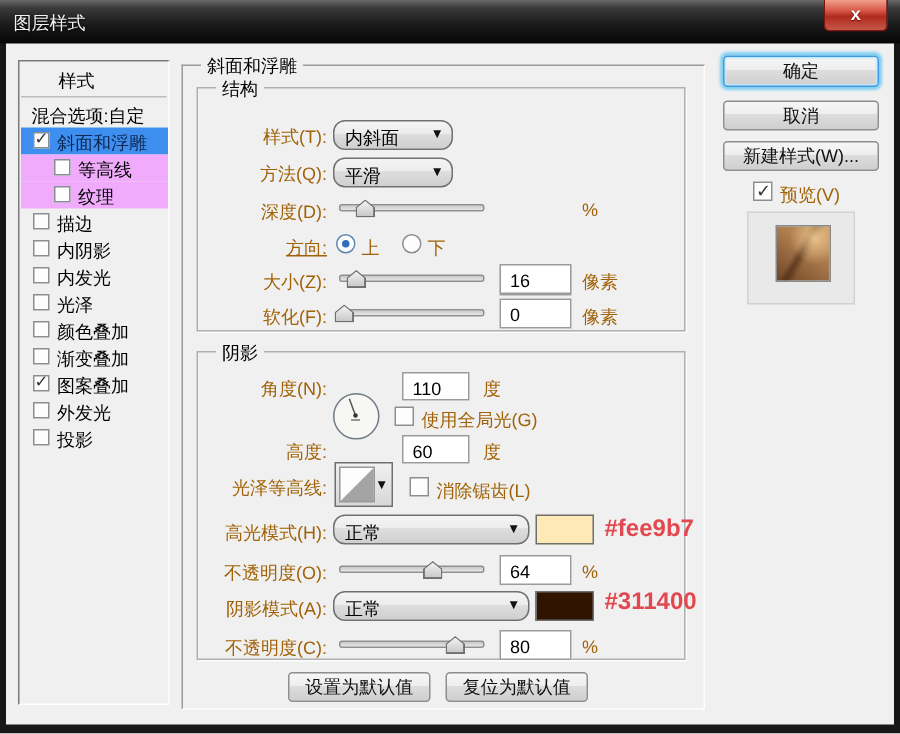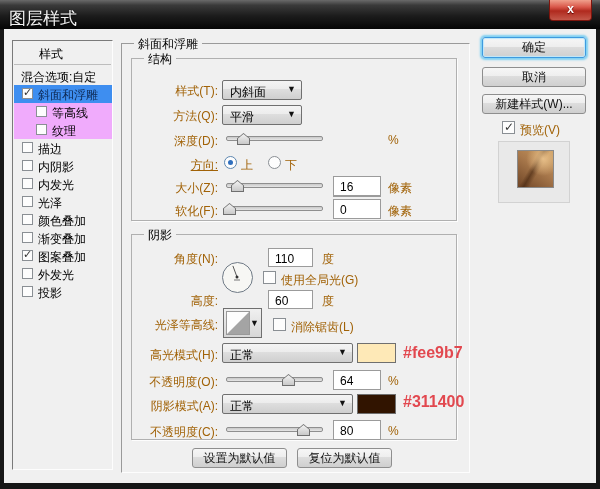--- a/index.html
+++ b/index.html
@@ -2,21 +2,21 @@
 <html><head>
 <meta charset="utf-8">
 <style>
   * { margin:0; padding:0; box-sizing:border-box; }
   body { width:600px; height:489px; font-family:"Liberation Sans","DejaVu Sans",sans-serif; }
   #dialog { position:relative; width:600px; height:489px; background:#161616; overflow:hidden; }
 
   
   .titlebar { position:absolute; left:0; top:0; width:600px; height:29px;
     background:linear-gradient(#6a6a6a 0%, #3a3a3a 18%, #1c1c1c 55%, #050505 100%); }
-  .titlebar .title { position:absolute; left:9px; top:7px; color:#f2f2f2; font-size:17px;
+  .titlebar .title { position:absolute; left:9px; top:7px; color:#f2f2f2; font-size:12px;
     text-shadow:0 1px 2px #000;text-align:right; }
   .close-btn { position:absolute; left:549px; top:0; width:43px; height:21px;
     background:linear-gradient(#f0a08c 0%, #d9574a 35%, #b02a1e 55%, #c4584a 100%);
     border:1px solid #7e150d; border-top:none; border-radius:0 0 4px 4px;
     color:#fff; font-size:12px; font-weight:bold; text-align:center; line-height:19px;
     text-shadow:0 1px 1px #5a0000; }
 
   
   .content { position:absolute; left:4px; top:29px; width:592px; height:454px; background:#f0f0f0; }
 
@@ -41,21 +41,21 @@
   .cb.checked::after { content:"✓"; position:absolute; left:0px; top:-3px; font-size:11px;
     font-weight:bold; color:#333; }
 
   
   .panel { position:absolute; left:121px; top:43px; width:349px; height:430px; background:#f0f0f0;
     border:1px solid; border-color:#9a9a9a #fdfdfd #fdfdfd #9a9a9a; }
   .legend { position:absolute; background:#f0f0f0; font-size:12px; padding:0 4px; z-index:5; }
   .fieldset { position:absolute; border:1px solid #b0b0b0; box-shadow:1px 1px 0 #fdfdfd; }
 
   
-  .dropdown { position:absolute; height:20px; border:1px solid #707070; border-radius:2px;
+  .dropdown { position:absolute; height:20px; border:1px solid #707070; border-radius:8px;
     background:linear-gradient(#f4f4f4 0%, #ececec 45%, #dedede 46%, #cfcfcf 100%);
     font-size:12px; }
   .dropdown .val { position:absolute; left:7px; top:3px; }
   .dropdown .arr { position:absolute; right:5px; top:3px; font-size:9px; color:#111; }
 
   .field { position:absolute; width:48px; height:20px; background:#fff; border:1px solid #9b9b9b;
     font-size:12px; }
   .field .v { position:absolute; left:6px; top:3px; }
   .field.selected .v { background:#5d9fdd; color:#0d2750; padding:0 1px; }
 

